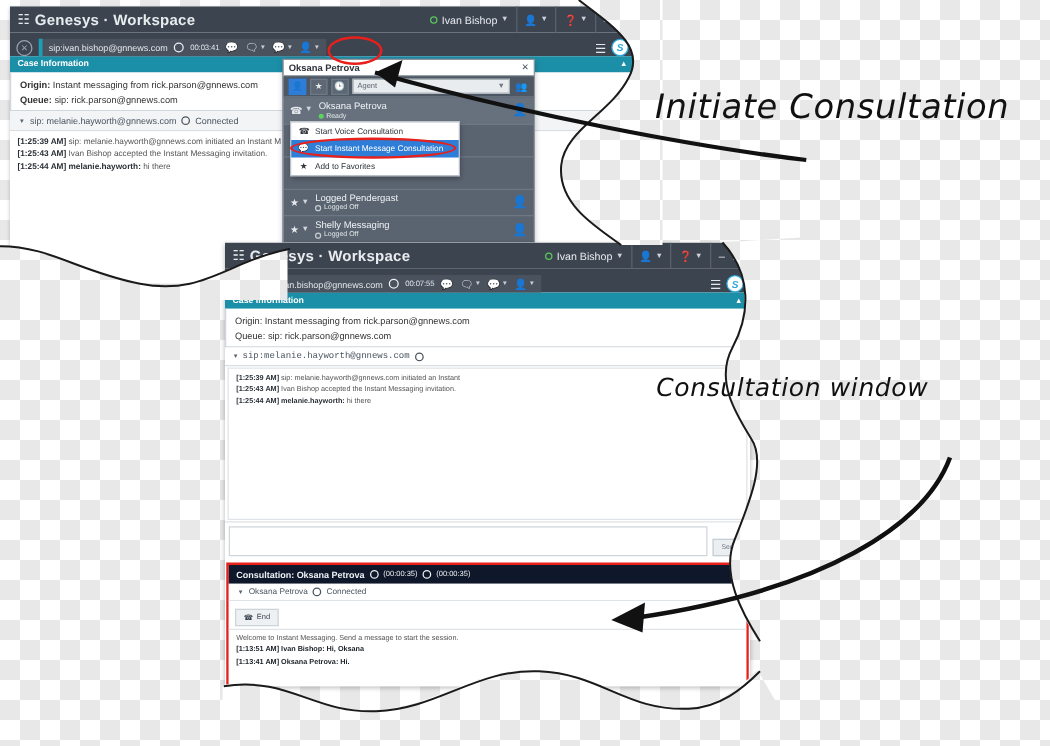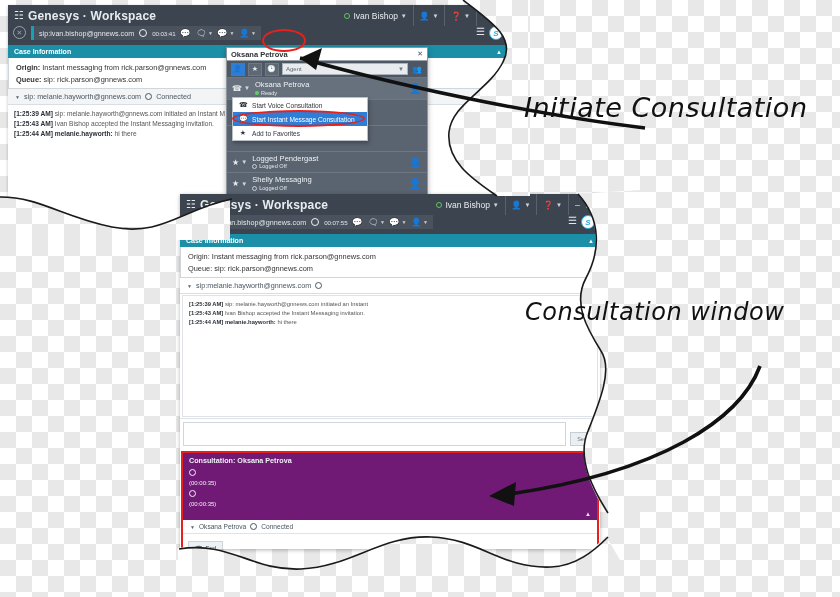--- a/index.html
+++ b/index.html
@@ -21,21 +21,21 @@
   .tb-title{font-size:12px;font-weight:bold;letter-spacing:.2px;white-space:nowrap;}
   .tb-spacer{flex:1;}
   .tb-right{display:flex;align-items:center;font-size:8.5px;}
   .tb-user{display:flex;align-items:center;gap:3px;padding:0 6px;border-right:1px solid #59616d;height:21px;}
   .tb-seg{display:flex;align-items:center;gap:2px;padding:0 6px;border-right:1px solid #59616d;height:21px;}
   .dot-green{width:6px;height:6px;border-radius:50%;border:1.5px solid #5cc85c;box-sizing:border-box;display:inline-block;}
   .caret{font-size:6px;opacity:.85;}
   .winbtns{display:flex;gap:6px;align-items:center;padding-left:6px;font-size:9px;opacity:.9;}
 
   
-  .toolrow{background:#3c4450;height:19px;display:flex;align-items:flex-start;padding:0 5px;gap:5px;}
+  .toolrow{background:#3c4450;height:19px;display:flex;align-items:flex-end;padding:0 5px;gap:5px;}
   .tr-close{width:11px;height:11px;border-radius:50%;border:1.3px solid #9aa3ae;display:flex;align-items:center;justify-content:center;color:#9aa3ae;font-size:7px;}
   .ivanpill{background:#4a525e;height:14px;display:flex;align-items:center;gap:5px;padding:0 5px 0 0;border-left:3px solid #1b9fb5;}
   .ivanpill .who{font-size:7.2px;color:#e3e7eb;padding-left:5px;white-space:nowrap;}
   .ivanpill .tmr{font-size:6.2px;color:#dfe4e9;letter-spacing:-.1px;}
   .circ{width:8px;height:8px;border-radius:50%;border:1.6px solid #f0f3f5;box-sizing:border-box;}
   .ticon{color:#dfe4e9;font-size:8.5px;display:flex;align-items:center;gap:1px;}
   .ticon .caret{font-size:5px;}
   .tr-spacer{flex:1;}
   .hamb{color:#e4e8ec;font-size:10px;letter-spacing:-1px;}
   .sbadge{width:12px;height:12px;border-radius:50%;border:1.4px solid #2aa8df;color:#2aa8df;font-size:8px;font-style:italic;font-weight:bold;display:flex;align-items:center;justify-content:center;background:#fff;}
@@ -88,33 +88,33 @@
   .ctx-item.hl{background:#2e7dd6;color:#fff;}
   .ctx-ic{font-size:7px;width:8px;text-align:center;}
 
   
   .ellipse{position:absolute;border:2px solid #e8201c;border-radius:50%;pointer-events:none;}
 
   
   #win2{left:180px;top:194px;width:420px;height:355px;box-shadow:0 1px 4px rgba(0,0,0,.3);}
 
   .consult-wrap{border:2px solid #e8201c;margin:2px 1px 0 1px;}
-  .consult-h{background:#701a75;color:#eef1f4;font-size:7.2px;font-weight:bold;display:flex;align-items:flex-start;gap:4px;padding:3px 6px;flex-direction:column;}
+  .consult-h{background:#0f172a;color:#eef1f4;font-size:7.2px;font-weight:bold;display:flex;align-items:center;gap:4px;padding:3px 6px;}
   .consult-h .cc{margin-left:auto;font-size:6px;font-weight:normal;}
   .consult-party{background:#fff;border-bottom:1px solid #e0e4e8;padding:3px 7px;display:flex;align-items:center;gap:4px;font-size:6.6px;color:#4a5561;}
   .consult-tools{background:#fff;border-bottom:1px solid #e0e4e8;padding:2px 5px;}
   .endbtn{display:inline-flex;align-items:center;gap:3px;background:#eef1f3;border:1px solid #cdd4da;padding:2px 6px;font-size:6px;color:#3c4450;}
   .consult-log{background:#fff;padding:3px 6px;font-size:5.8px;line-height:1.6;color:#555;height:62px;}
   .consult-log .ts{font-weight:bold;color:#20252b;}
   .consult-log .nm{font-weight:bold;color:#20252b;}
 
   
   .hand{position:absolute;font-family:"DejaVu Sans",sans-serif;font-style:italic;color:#111;white-space:nowrap;}
-  #ann1{left:524px;top:92px;font-size:27px;letter-spacing:.5px;}
-  #ann2{left:525px;top:298px;font-size:24px;letter-spacing:.5px;}
+  #ann1{left:524px;top:70px;font-size:27px;letter-spacing:.5px;}
+  #ann2{left:525px;top:298px;font-size:20px;letter-spacing:.5px;}
 
   svg.overlay{position:absolute;left:0;top:0;width:840px;height:597px;pointer-events:none;}
 </style>
 </head>
 <body>
 
 <div class="win" id="win1">
   <div class="body">
     <div class="titlebar">
       <span class="tb-logo">☷</span>
@@ -318,21 +318,21 @@
     <div class="ci-line">
       <span>Origin:</span>
       <span>Instant messaging from rick.parson@gnnews.com</span>
     </div>
     <div class="ci-line">
       <span>Queue:</span>
       <span>sip: rick.parson@gnnews.com</span>
     </div>
   </div>
 
-  <div class="partyrow" style="background:#fff;">
+  <div class="partyrow" style="background:#fff;font-family:Liberation Mono, monospace;">
     <span class="tri">▼</span>
     <span>sip:melanie.hayworth@gnnews.com</span>
     <span class="circ-sm"></span>
   </div>
 
   <div class="chatlog" style="height:112px;border:1px solid #dfe3e7;margin:1px 2px;font-size:5.8px;">
     <div>
       <span class="ts">[1:25:39 AM]</span>
       <span>sip: melanie.hayworth@gnnews.com</span><span> initiated an Instant</span>
     </div>

